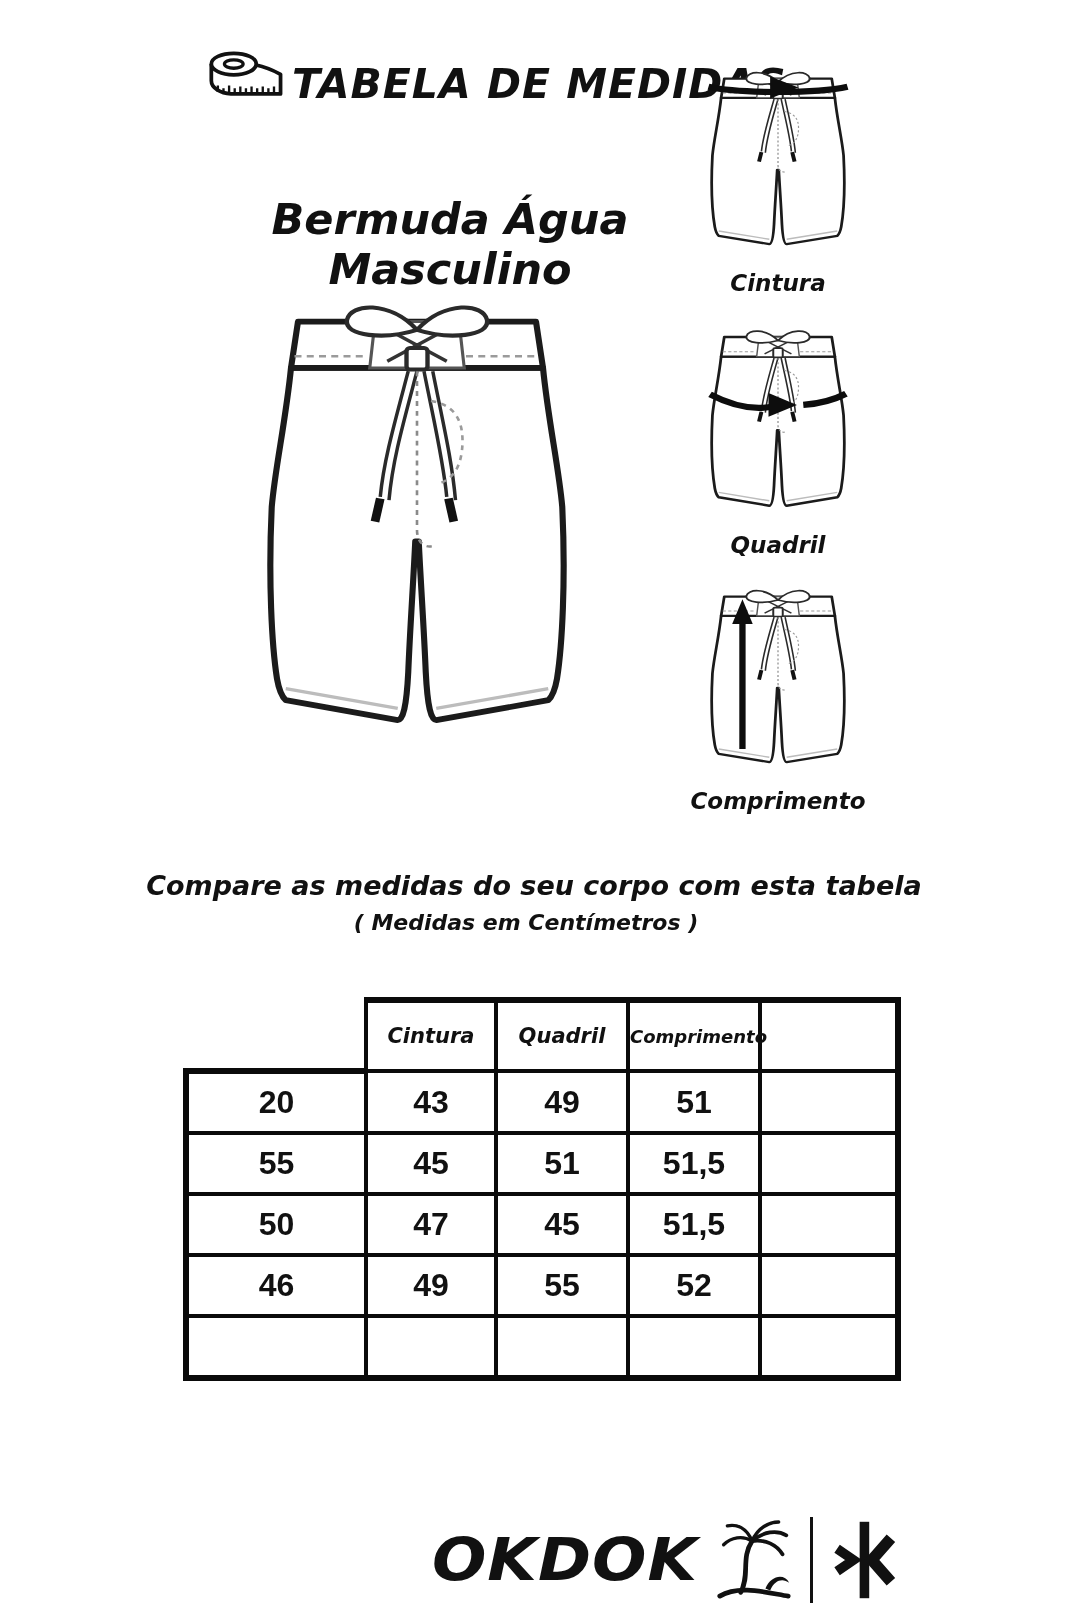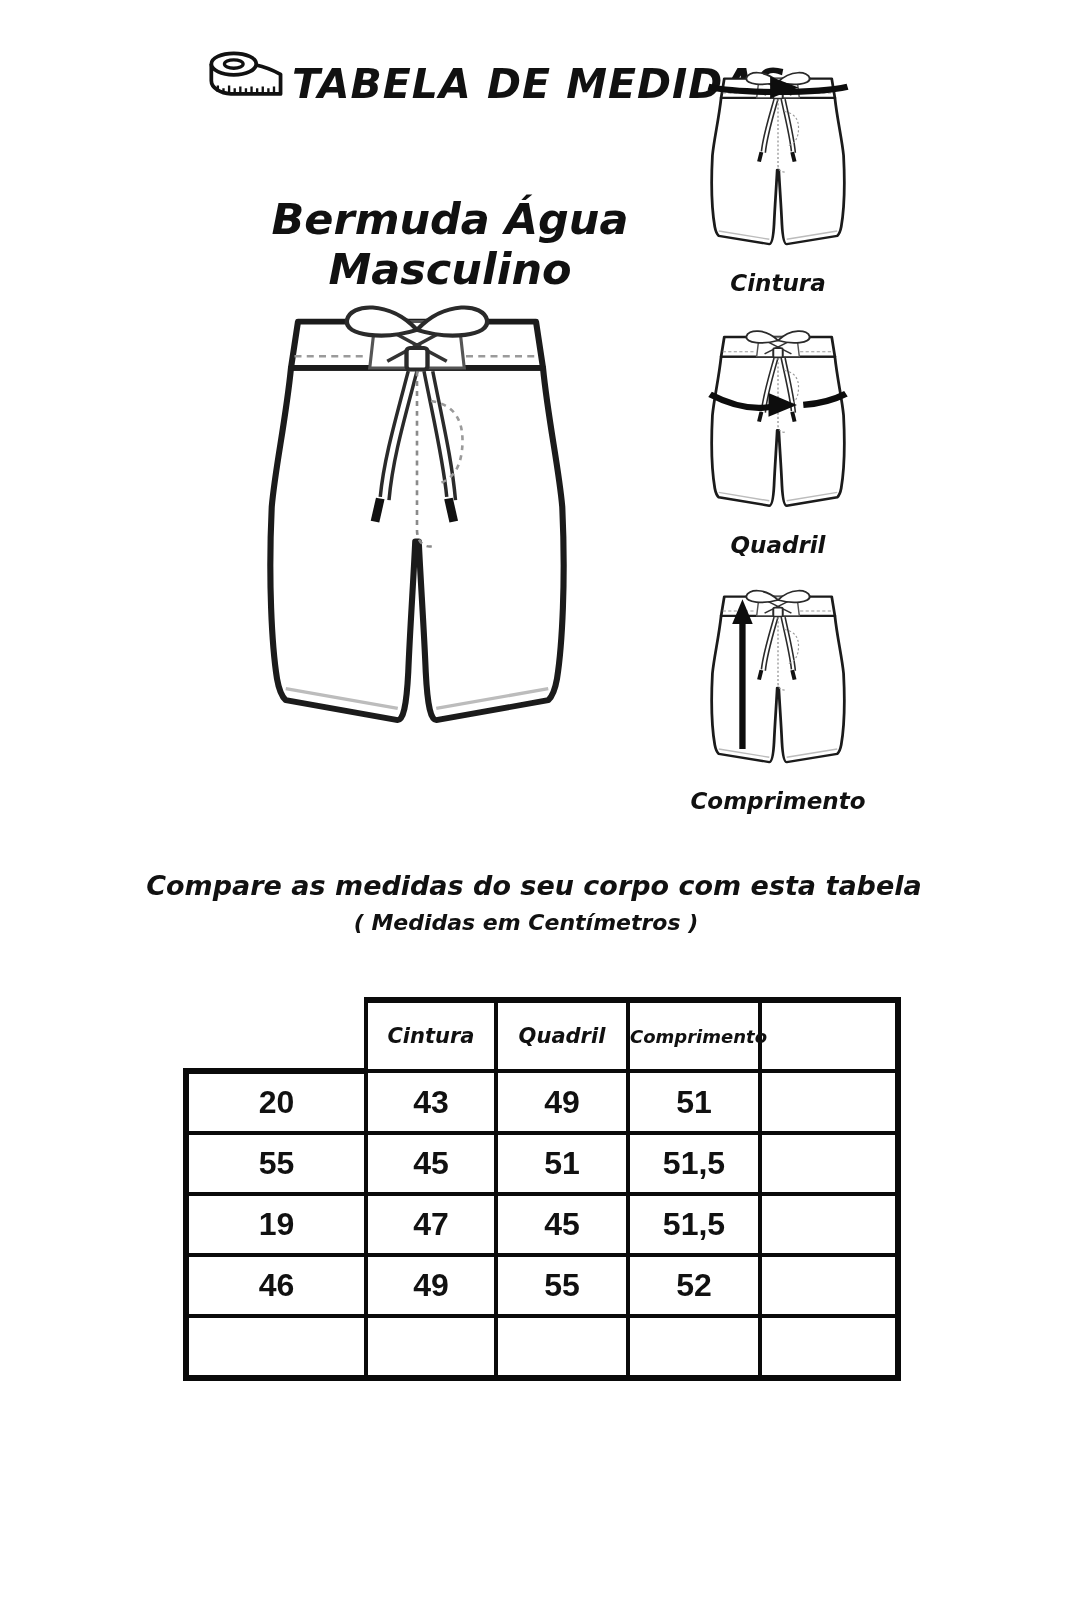--- a/index.html
+++ b/index.html
@@ -193,21 +193,21 @@
         <td></td>
       </tr>
       <tr>
         <td>55</td>
         <td>45</td>
         <td>51</td>
         <td>51,5</td>
         <td></td>
       </tr>
       <tr>
-        <td>19</td>
+        <td>50</td>
         <td>47</td>
         <td>45</td>
         <td>51,5</td>
         <td></td>
       </tr>
       <tr>
         <td>46</td>
         <td>49</td>
         <td>55</td>
         <td>52</td>
@@ -216,14 +216,33 @@
       <tr>
         <td></td>
         <td></td>
         <td></td>
         <td></td>
         <td></td>
       </tr>
     </tbody>
   </table>
 
+  <div class="abs footer">
+    <div class="brand-wordmark">OKDOK</div>
+    <svg class="palm-icon" viewBox="0 0 80 92">
+      <path d="M4,84 C24,72 52,80 76,84" stroke="#111" stroke-width="5" fill="none" stroke-linecap="round"></path>
+      <path d="M52,76 C58,62 72,60 77,70 C70,65 62,67 57,78 Z" fill="#111"></path>
+      <path d="M26,80 C36,62 26,44 38,26" stroke="#111" stroke-width="5" fill="none" stroke-linecap="round"></path>
+      <path d="M38,26 C50,16 64,14 74,20" stroke="#111" stroke-width="4" fill="none" stroke-linecap="round"></path>
+      <path d="M38,26 C52,24 64,30 70,40" stroke="#111" stroke-width="4" fill="none" stroke-linecap="round"></path>
+      <path d="M38,26 C44,12 56,6 66,6" stroke="#111" stroke-width="3.5" fill="none" stroke-linecap="round"></path>
+      <path d="M38,26 C32,12 22,8 12,10" stroke="#111" stroke-width="3.5" fill="none" stroke-linecap="round"></path>
+      <path d="M38,26 C28,20 16,22 8,30" stroke="#111" stroke-width="3.5" fill="none" stroke-linecap="round"></path>
+    </svg>
+    <div class="footer-divider"></div>
+    <svg class="k-icon" viewBox="0 0 76 92">
+      <rect x="33" y="2" width="11" height="88" fill="#111"></rect>
+      <path d="M7,33 L26,46 L7,59" stroke="#111" stroke-width="11" fill="none"></path>
+      <path d="M69,21 L47,46 L69,71" stroke="#111" stroke-width="13" fill="none"></path>
+    </svg>
+  </div>
 
 </div>
 
 </body></html>

